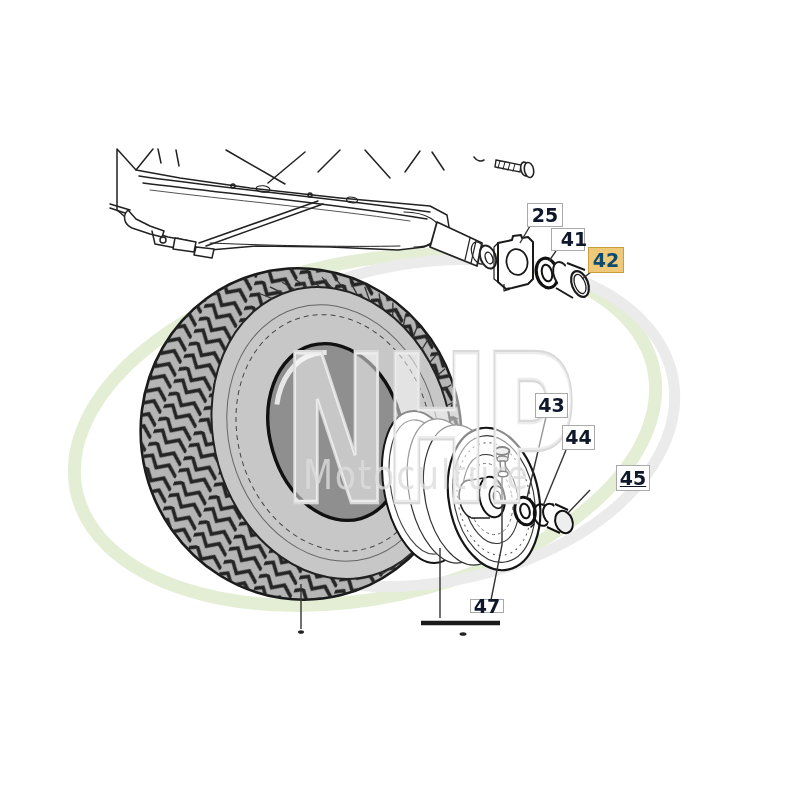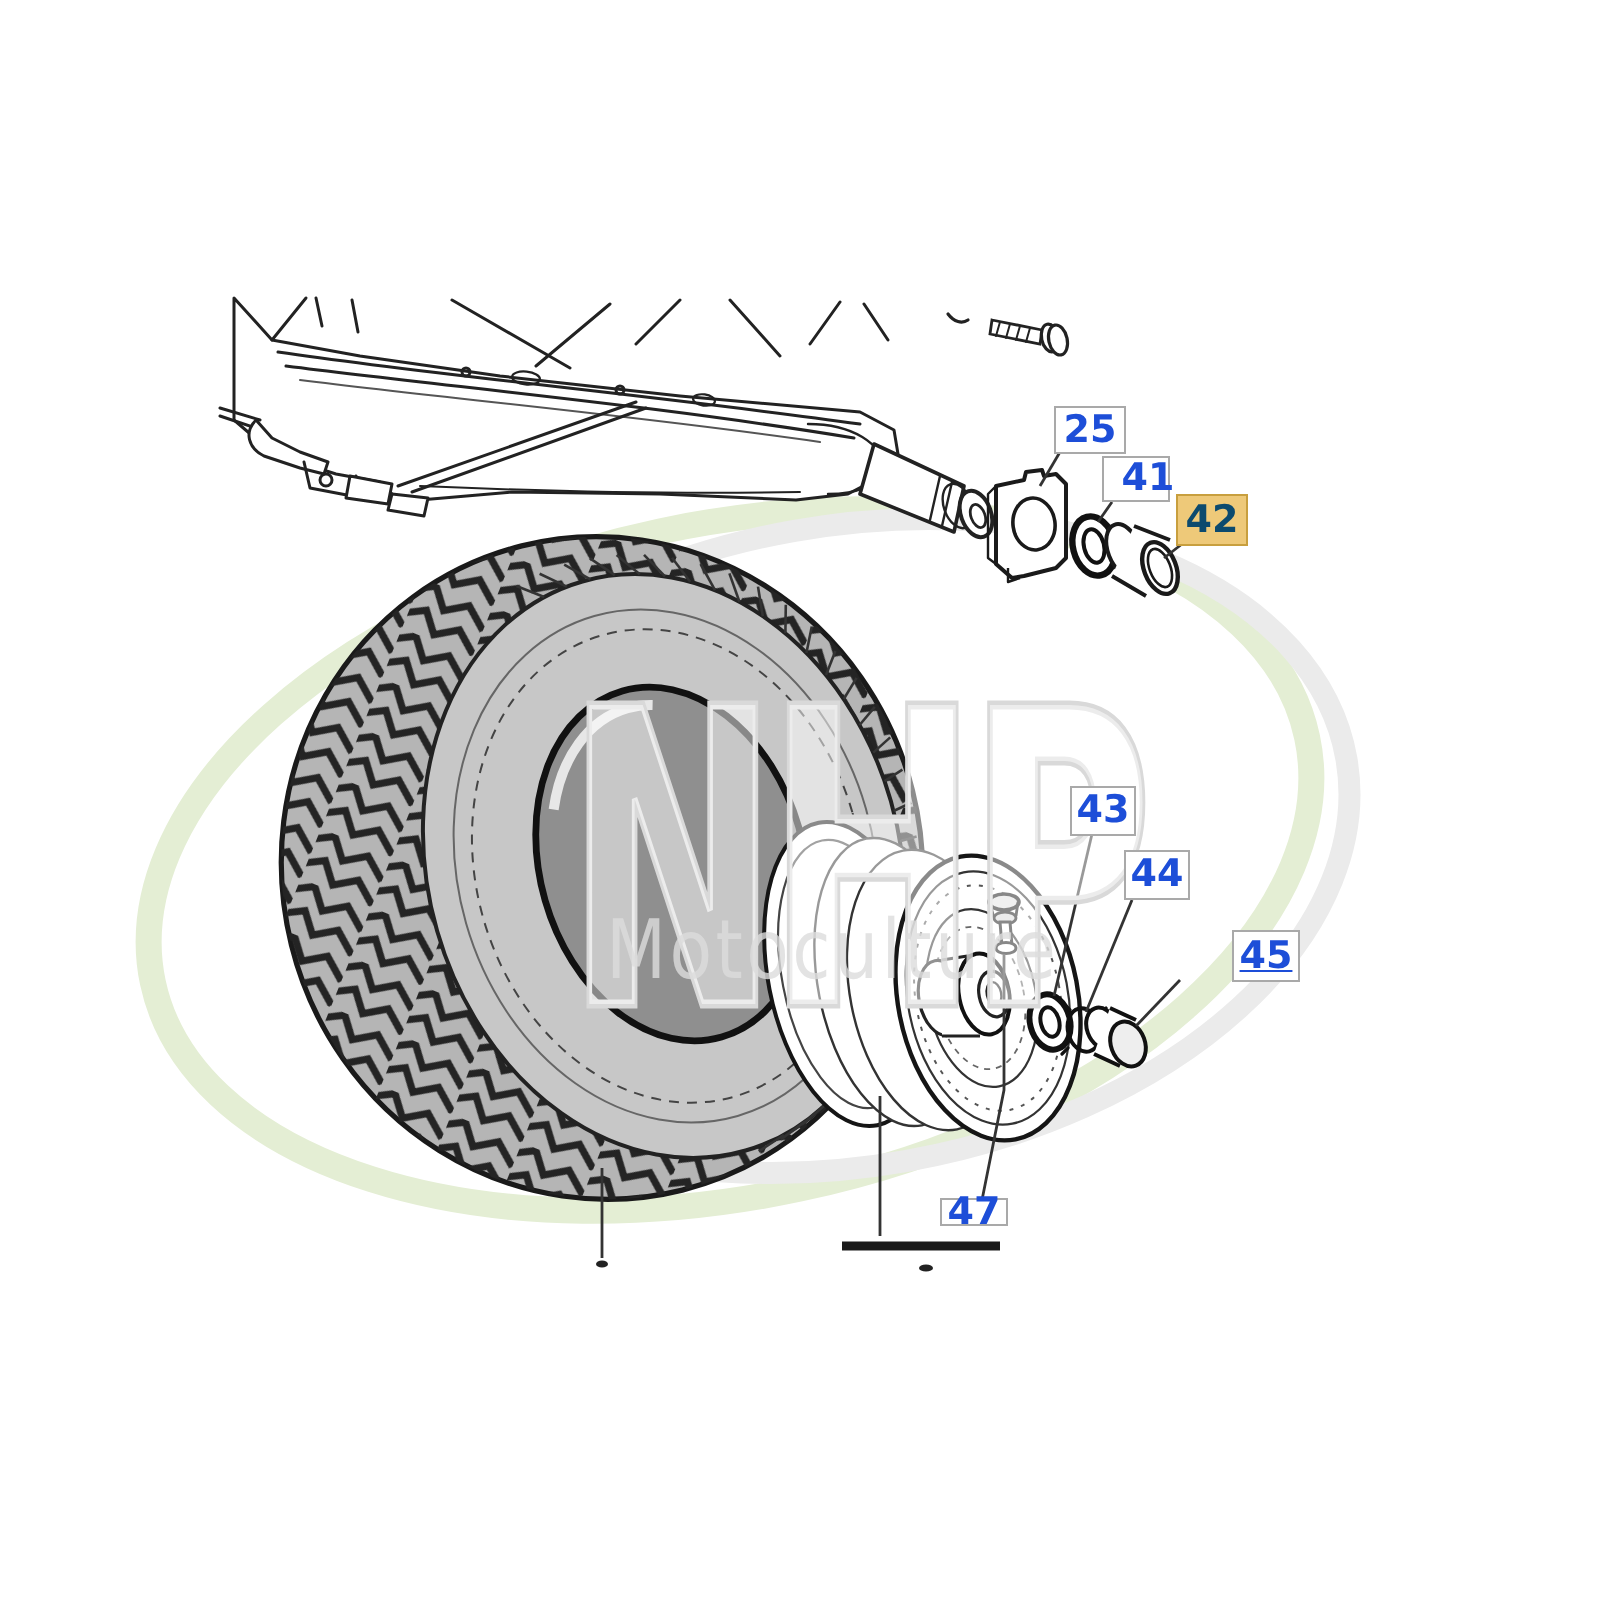--- a/index.html
+++ b/index.html
@@ -1,20 +1,20 @@
 <!DOCTYPE html>
 <html><head>
 <meta charset="utf-8">
 <style>
   html,body{margin:0;padding:0;background:#fff;width:800px;height:800px;overflow:hidden;
     font-family:"DejaVu Sans","Liberation Sans",sans-serif;}
   #stage{position:relative;width:800px;height:800px;background:#fff;}
   #drawing{position:absolute;left:0;top:0;}
   .callout{position:absolute;box-sizing:border-box;display:flex;align-items:center;justify-content:center;
-    background:#fff;border:1.5px solid #a9a9a9;color:#1d4ed8;font-weight:bold;font-size:19px;line-height:1;
+    background:#fff;border:1.5px solid #a9a9a9;color:#0f172a;font-weight:bold;font-size:19px;line-height:1;
     font-family:"DejaVu Sans","Liberation Sans",sans-serif;}
   .callout.hl{background:#eec979;border:1.5px solid #c89f3e;color:#0c4a6e;}
   .c25{left:527px;top:203px;width:36px;height:24px;}
   .c41{left:551px;top:228px;width:34px;height:23px;padding-left:12px;}
   .c42{left:588px;top:247px;width:36px;height:26px;}
   .c43{left:535px;top:393px;width:33px;height:25px;text-align:center;}
   .c44{left:562px;top:425px;width:33px;height:25px;}
   .c45{left:616px;top:465px;width:34px;height:26px;text-decoration:underline;}
   .c47{left:470px;top:599px;width:34px;height:14px;}
 </style>

